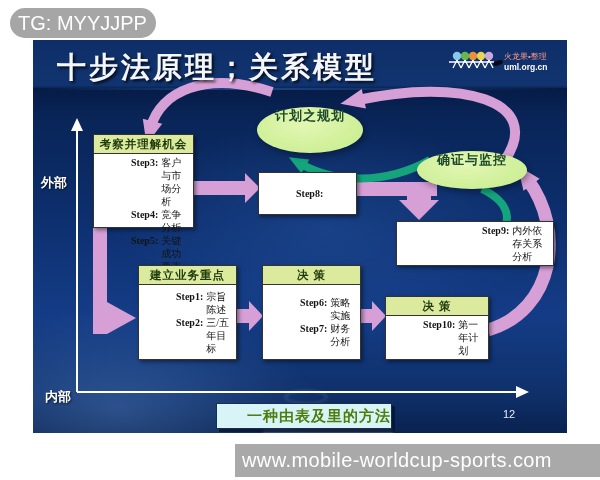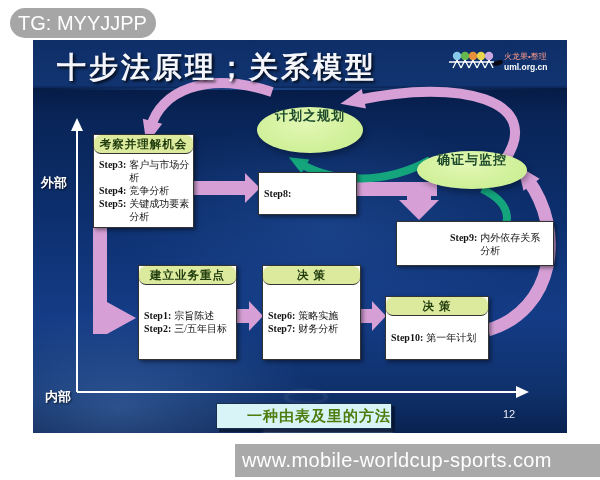--- a/index.html
+++ b/index.html
@@ -33,25 +33,25 @@
   #wm-oval{left:252px;top:350px;width:40px;height:12px;border:1px solid rgba(220,230,245,.30);border-radius:50%;}
   #wm-text{left:230px;top:388px;width:130px;height:7px;background:rgba(190,205,225,.22);}
 
   
   #arrows{position:absolute;left:0;top:0;width:534px;height:393px;z-index:2;pointer-events:none;}
 
   
   .box{position:absolute;background:#fff;border:1.5px solid #333;z-index:3;
        box-shadow:2px 2px 4px rgba(0,0,0,.45);font-family:"Liberation Serif","DejaVu Serif",serif;}
   .box-hd{background:#dcea9e;border-bottom:1.5px solid #333;height:18px;line-height:18px;
-          text-align:center;font-weight:bold;font-size:11.5px;color:#1f3a0c;letter-spacing:1px;border-radius:7px;}
+          text-align:center;font-weight:bold;font-size:11.5px;color:#1f3a0c;letter-spacing:1px;}
   .box-bd{padding:2px 3px 2px 5px;font-size:10px;color:#141414;line-height:1.3;
           display:flex;flex-direction:column;justify-content:center;flex:1;}
   .boxflex{display:flex;flex-direction:column;}
-  .srow{display:flex;}
+  .srow{display:flex;margin-left:32px;}
   .snum{font-weight:bold;white-space:nowrap;margin-right:3px;}
   .stxt{flex:1;}
 
   #node-opportunity{left:60px;top:94px;width:99px;height:92px;}
   #node-step8{left:225px;top:132px;width:97px;height:41px;}
   #node-step9{left:363px;top:181px;width:108px;height:43px;padding-left:48px;}
   #node-business-focus{left:105px;top:225px;width:97px;height:93px;}
   #node-decision-1{left:229px;top:225px;width:97px;height:93px;}
   #node-decision-2{left:352px;top:256px;width:102px;height:62px;}
 

